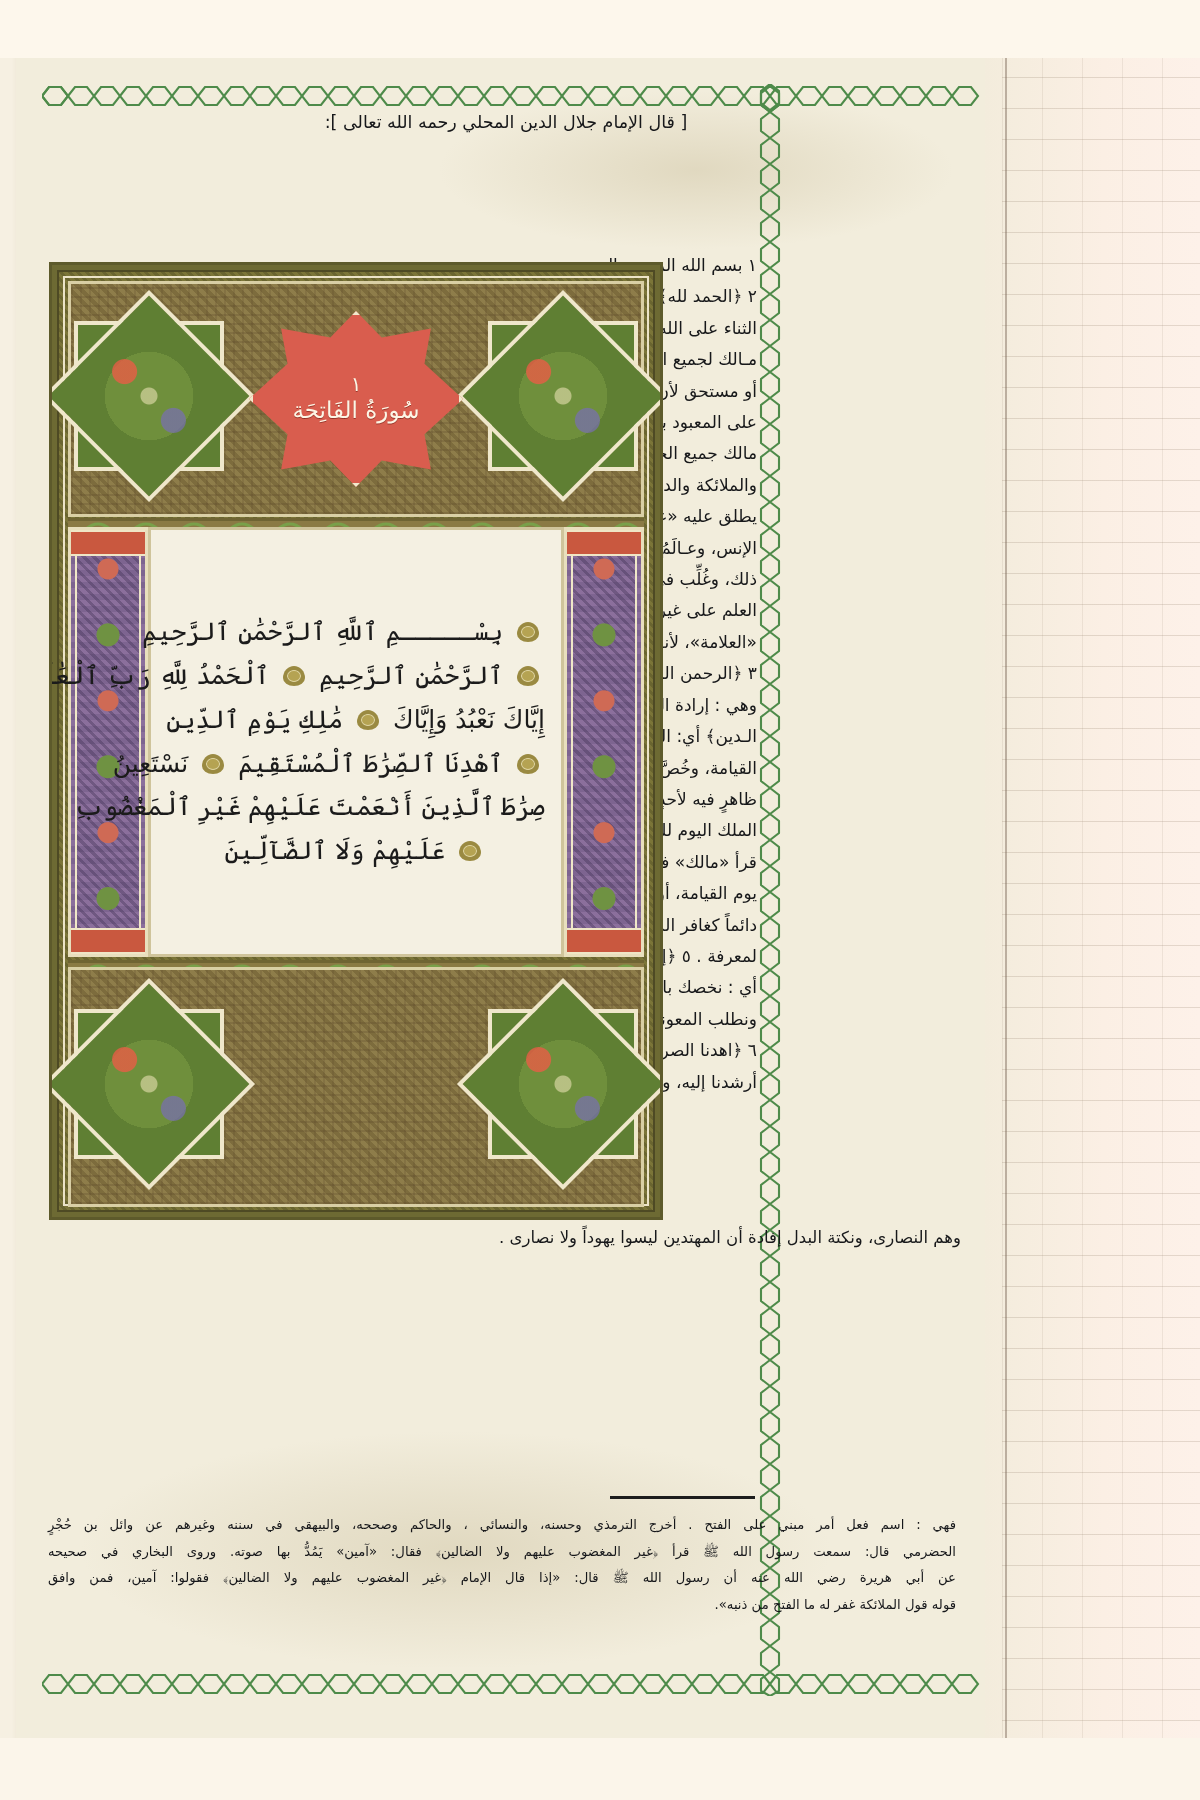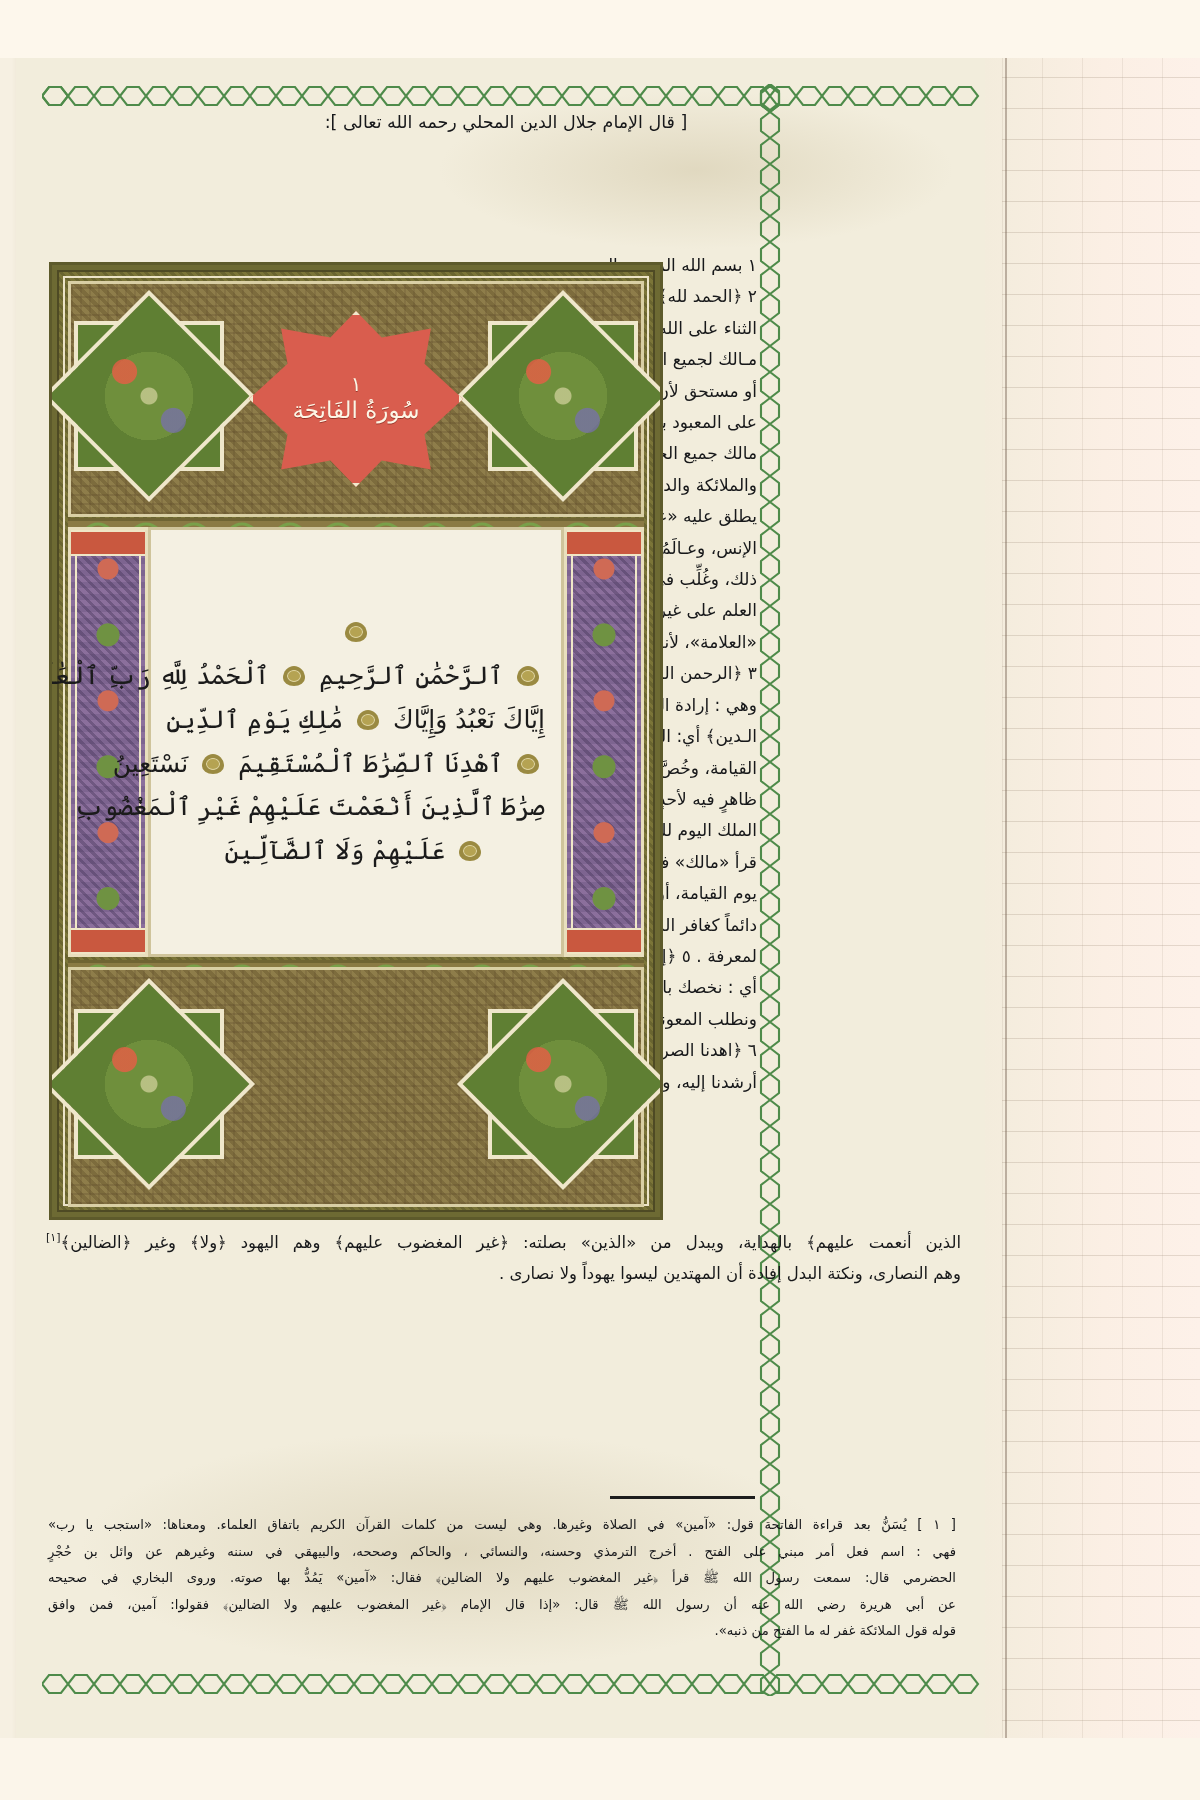--- a/index.html
+++ b/index.html
@@ -594,27 +594,25 @@
       <div>يوم القيامة، أو هو موصوف بذلك</div>
       <div>دائماً كغافر الذنب، فصح وقوعه صفةً</div>
       <div>لمعرفة . ٥ ﴿إياك نعبد وإياك نستعين﴾</div>
       <div>أي : نخصك بالعبادة من توحيدٍ وغيره،</div>
       <div>ونطلب المعونة على العبادة وغيرها.</div>
       <div>٦ ﴿اهدنا الصراط المستقيم﴾ أي:</div>
       <div>أرشدنا إليه، ويبدل منه: ٧ ﴿صراط</div>
     </div>
 
     <div class="col tail">
-      <span class="ln l1"><span>الذين أنعمت عليهم﴾ بالهداية، ويبدل من «الذين» بصلته: ﴿غير المغضوب عليهم﴾ وهم اليهود ﴿ولا﴾ وغير ﴿الضالين﴾</span><sup class="fn">[١]</sup></span>
       <span class="ln">وهم النصارى، ونكتة البدل إفادة أن المهتدين ليسوا يهوداً ولا  نصارى .</span>
     </div>
 
     <div class="fn-rule"></div>
     <div class="footnote">
-      <span class="ln">[ ١ ] يُسَنُّ بعد قراءة الفاتحة قول: «آمين» في الصلاة وغيرها. وهي ليست من كلمات القرآن الكريم باتفاق العلماء. ومعناها: «استجب يا رب»</span>
       <span class="ln">فهي : اسم فعل أمر مبني على الفتح . أخرج الترمذي وحسنه، والنسائي ، والحاكم وصححه، والبيهقي في سننه وغيرهم عن وائل بن حُجْرٍ</span>
       <span class="ln">الحضرمي قال: سمعت رسول الله ﷺ قرأ ﴿غير المغضوب عليهم ولا الضالين﴾ فقال: «آمين» يَمُدُّ بها صوته. وروى البخاري في صحيحه</span>
       <span class="ln">عن أبي هريرة رضي الله عنه أن رسول الله ﷺ قال: «إذا قال الإمام ﴿غير المغضوب عليهم ولا الضالين﴾ فقولوا: آمين، فمن وافق</span>
       <span class="ln">قوله قول الملائكة غفر له ما الفتح من ذنبه».</span>
     </div>
 
     <div id="plate">
       <div class="plate-inner"></div>
       <div class="pin"></div>
 
@@ -661,20 +659,21 @@
         <div class="vine"></div>
           <div class="cap t"></div>
           <div class="cap b"></div>
       </div>
       <div class="greenbar l"></div>
       <div class="greenbar r"></div>
 
       <div class="qfield">
         <div class="qline">
           <span class="ayah"></span>
+          <span>بِسْـــــمِ ٱللَّهِ ٱلرَّحْمَٰنِ ٱلرَّحِيمِ</span>
         </div>
         <div class="qline">
           <span class="ayah"></span>
           <span>ٱلرَّحْمَٰنِ ٱلرَّحِيمِ</span>
           <span class="ayah"></span>
           <span>ٱلْحَمْدُ لِلَّهِ رَبِّ ٱلْعَٰلَمِينَ</span>
         </div>
         <div class="qline">
           <span>إِيَّاكَ نَعْبُدُ وَإِيَّاكَ</span>
           <span class="ayah"></span>

